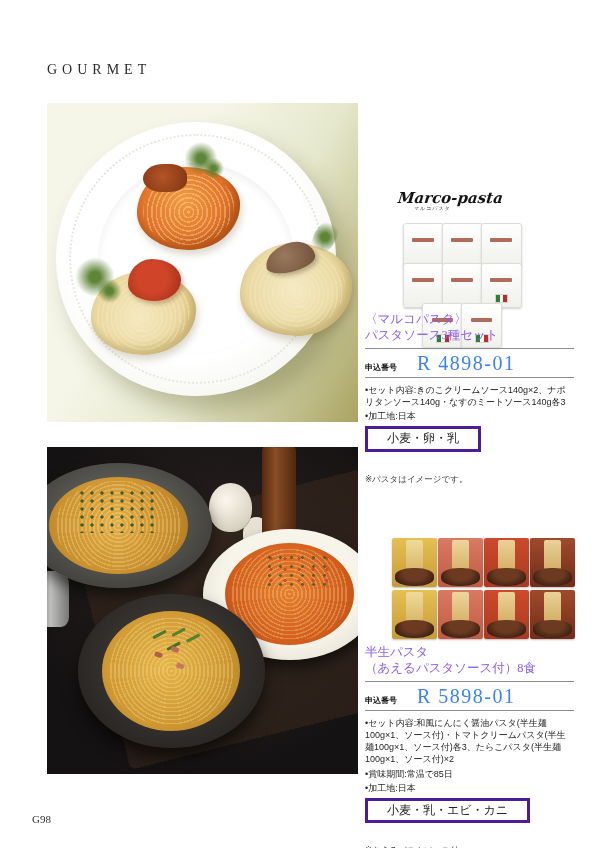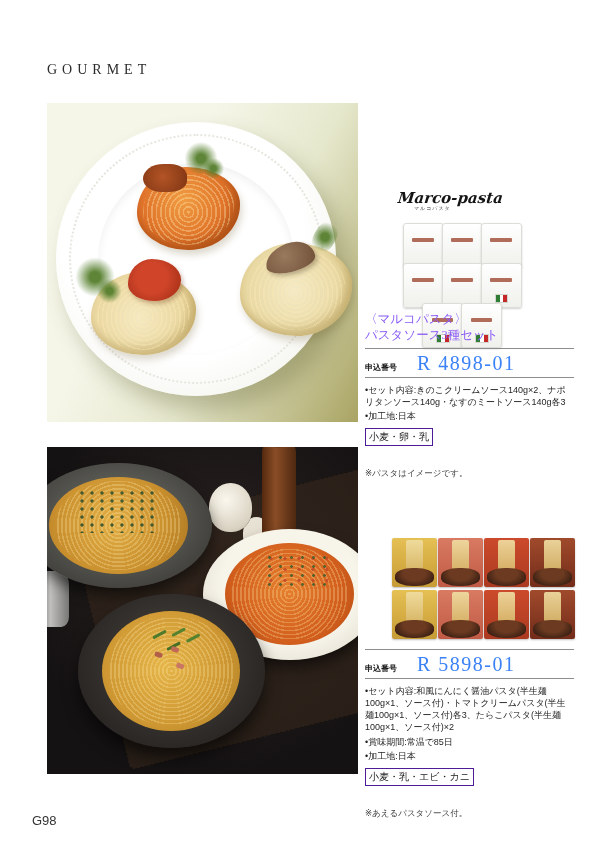--- a/index.html
+++ b/index.html
@@ -2,22 +2,22 @@
 <html><head>
 <meta charset="utf-8">
 <style>
   html,body { margin:0; padding:0; }
   body { font-family:"Liberation Sans","DejaVu Sans",sans-serif; background:#fff; }
   .page { position:relative; width:600px; height:848px; background:#ffffff; overflow:hidden; }
 
   
   .section-title { position:absolute; left:47px; top:62px; font-family:"Liberation Serif","DejaVu Serif",serif;
     font-size:14px; letter-spacing:5px; color:#2b2b2b; }
-  .page-number { position:absolute; left:32px; top:813px; font-family:Liberation Sans, sans-serif;
-    font-size:13px; color:#333; }
+  .page-number { position:absolute; left:32px; top:813px; font-family:Liberation Serif, serif;
+    font-size:11px; color:#333; }
 
   
   .photo { position:absolute; overflow:hidden; }
   #photo1 { left:47px; top:103px; width:311px; height:319px;
     background:linear-gradient(118deg,#f5f6e8 35%,#e6e8cd 62%,#a9a463 100%); }
   #photo2 { left:47px; top:447px; width:311px; height:327px;
     background:radial-gradient(circle at 55% 40%, #2a2320 0%, #151213 75%); }
 
   
   .plate1 { position:absolute; left:3%; top:6%; width:90%; height:86%; border-radius:50%;
@@ -122,21 +122,21 @@
   #info1 { left:365px; top:311px; }
   #info2 { left:365px; top:644px; }
   .pname { font-family:"Liberation Serif","DejaVu Serif",serif; font-size:12.5px; line-height:1.28; color:#8b5cf6; }
   .order-row { border-top:1px solid #8d8d8d; border-bottom:1px solid #8d8d8d; margin-top:5px;
     padding:3px 0 2px; display:flex; align-items:baseline; gap:20px; }
   .order-label { font-size:8px; font-weight:bold; color:#111; }
   .order-code { font-family:"Liberation Serif","DejaVu Serif",serif; font-size:20px; letter-spacing:1.5px; color:#3b82f6; }
   .detail { font-size:9px; line-height:1.35; margin-top:2px; color:#1f1f1f; }
   .detail.first { margin-top:6px; }
   .allergen-row { margin-top:4px; }
-  .allergen-box { display:inline-block; border:1px solid #4c1d95; font-size:10px; padding:0 3px; line-height:1.6; color:#222; }
+  .allergen-box { display:inline-block; border:3px solid #4c1d95; font-size:12px; padding:0 19px; line-height:1.6; color:#222; }
   .note { margin-top:22px; font-size:8.5px; color:#3d3d3d; }
 </style>
 </head>
 <body>
 
 <div class="page">
 
   <div class="section-title">GOURMET</div>
 
   <div class="photo" id="photo1">
@@ -217,20 +217,24 @@
     <div class="pack p-pink"></div>
     <div class="pack p-red"></div>
     <div class="pack p-dark"></div>
     <div class="pack p-yellow"></div>
     <div class="pack p-pink"></div>
     <div class="pack p-red"></div>
     <div class="pack p-dark"></div>
   </div>
 
   <div class="info" id="info2">
+    <div class="pname">
+      <span>半生パスタ</span><br>
+      <span>（あえるパスタソース付）8食</span>
+    </div>
     <div class="order-row">
       <span class="order-label">申込番号</span>
       <span class="order-code">R 5898-01</span>
     </div>
     <div class="detail first">•セット内容:和風にんにく醤油パスタ(半生麺100g×1、ソース付)・トマトクリームパスタ(半生麺100g×1、ソース付)各3、たらこパスタ(半生麺100g×1、ソース付)×2</div>
     <div class="detail">•賞味期間:常温で85日</div>
     <div class="detail">•加工地:日本</div>
     <div class="allergen-row">
       <span class="allergen-box">小麦・乳・エビ・カニ</span>
     </div>

